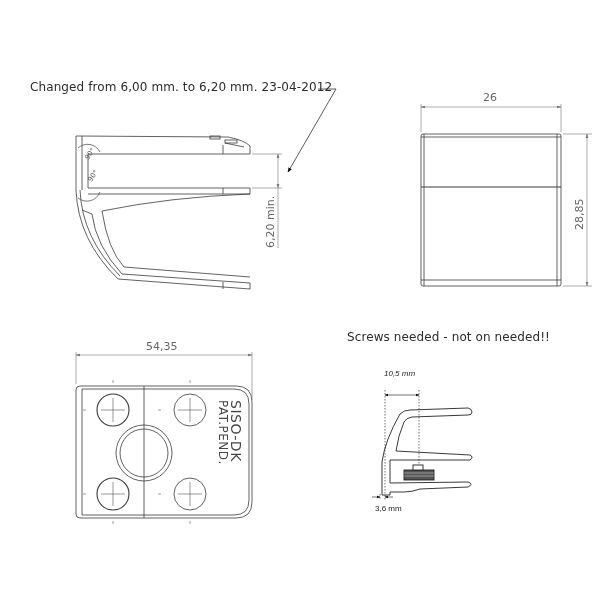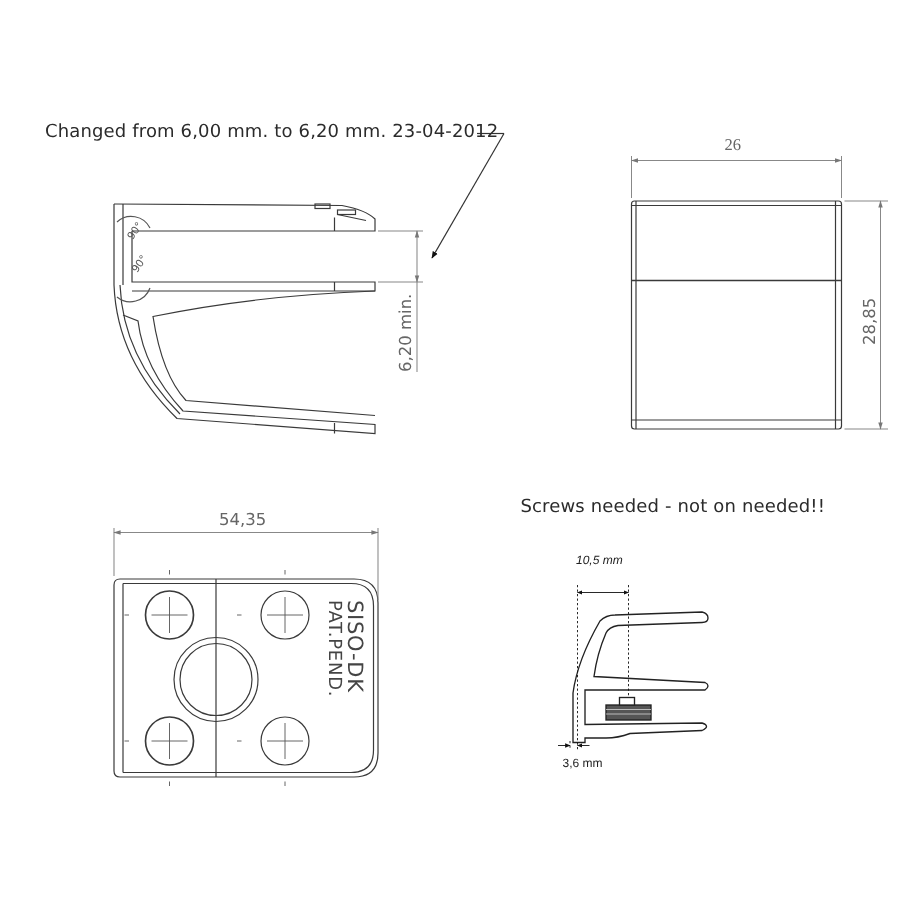--- a/index.html
+++ b/index.html
@@ -131,21 +131,21 @@
   </g>
 </svg>
 
 <div class="txt note-large" style="left:30px; top:80px;">Changed from 6,00 mm. to 6,20 mm. 23-04-2012</div>
 <div class="txt note-large" style="left:347px; top:330px;">Screws needed - not on needed!!</div>
 
 <div class="txt" style="left:84px; top:150px; font-size:7px; color:#555; transform:rotate(-55deg);">90°</div>
 <div class="txt" style="left:87px; top:172px; font-size:7px; color:#555; transform:rotate(-55deg);">90°</div>
 <div class="txt dim rot" style="left:264px; top:248px; transform:rotate(-90deg);">6,20 min.</div>
 
-<div class="txt dim" style="left:483px; top:91px;font-family:Liberation Serif, serif;">26</div>
+<div class="txt dim" style="left:483px; top:91px;">26</div>
 <div class="txt dim rot" style="left:573px; top:230px; transform:rotate(-90deg);">28,85</div>
 
 <div class="txt dim" style="left:146px; top:340px;">54,35</div>
 <div class="txt rot" style="left:244px; top:400px; transform:rotate(90deg); font-size:14px; color:#444; letter-spacing:0.5px;">SISO-DK</div>
 <div class="txt rot" style="left:230px; top:400px; transform:rotate(90deg); font-size:12px; color:#444; letter-spacing:0.5px;">PAT.PEND.</div>
 
 <div class="txt dim-small" style="left:384px; top:369px;font-style:italic;">10,5 mm</div>
 <div class="txt dim-small" style="left:375px; top:504px;">3,6 mm</div>
 
 </body></html>

